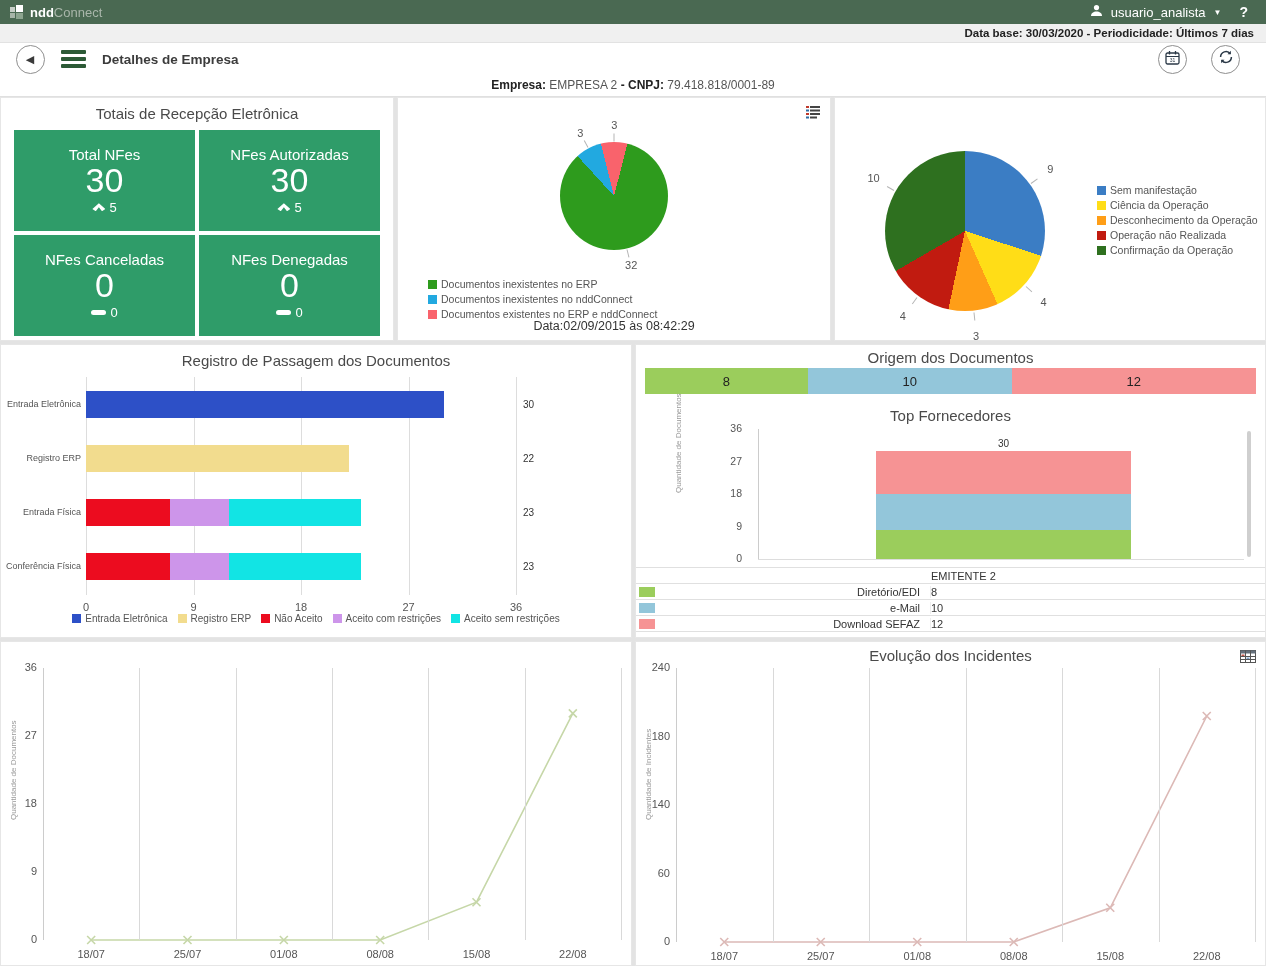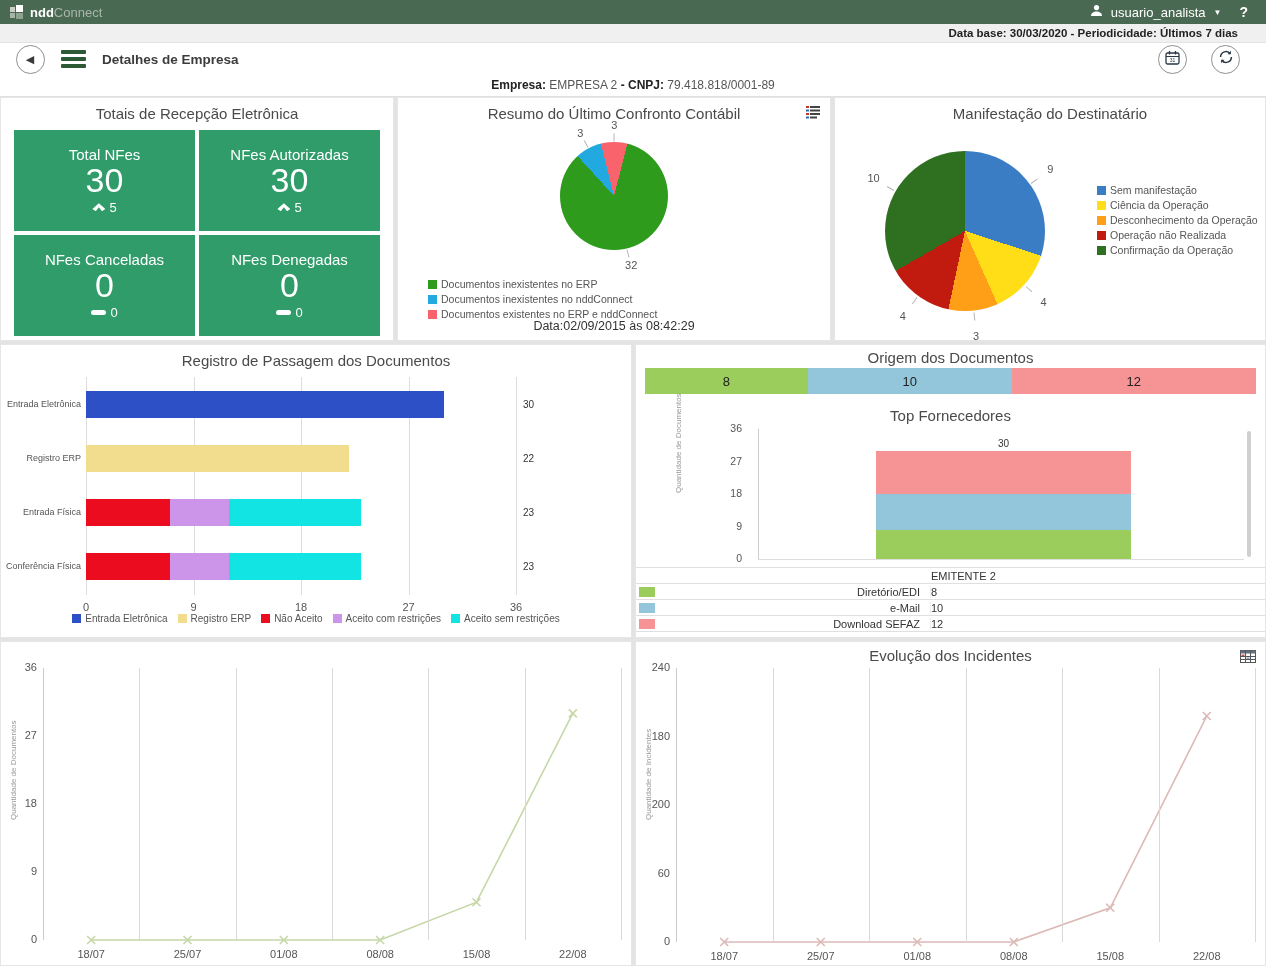--- a/index.html
+++ b/index.html
@@ -9,21 +9,21 @@
   .logo{display:flex;align-items:center;gap:6px;}
   .logo-squares{position:relative;width:14px;height:14px;}
   .logo-squares i{position:absolute;display:block;}
   .brand-bold{color:#fff;font-weight:bold;font-size:13px;}
   .brand-rest{color:#a9b6aa;font-size:13px;}
   .topbar-right{margin-left:auto;display:flex;align-items:center;gap:8px;color:#fff;}
   .username{font-size:13px;}
   .caret{font-size:8px;color:#fff;}
   .help{font-size:14px;font-weight:bold;margin-left:10px;margin-right:8px;}
   .infobar{height:19px;background:#f0f0f0;display:flex;align-items:center;justify-content:flex-end;
-    padding-right:28px;font-size:11.5px;font-weight:bold;color:#222;border-bottom:1px solid #e2e2e2;box-sizing:border-box;}
+    padding-right:12px;font-size:11.5px;font-weight:bold;color:#222;border-bottom:1px solid #e2e2e2;box-sizing:border-box;}
   .headerbar{height:32px;background:#fff;display:flex;align-items:center;padding:0 26px 0 16px;box-sizing:border-box;}
   .circle-btn{width:27px;height:27px;border:1px solid #8f8f8f;border-radius:50%;background:#fff;
     display:flex;align-items:center;justify-content:center;flex:none;cursor:pointer;}
   .back-arrow{font-size:11px;color:#3a3a3a;margin-right:1px;}
   .hamburger{margin-left:16px;display:flex;flex-direction:column;gap:3px;cursor:pointer;}
   .hamburger i{display:block;width:25px;height:4px;background:#2c5a36;border-radius:1px;}
   .page-title{margin-left:16px;font-size:13.5px;font-weight:bold;color:#3c3c3c;}
   .headerbar .right-icons{margin-left:auto;display:flex;gap:24px;}
   .company-line{height:22px;background:#fff;text-align:center;font-size:12px;color:#555;
     border-bottom:1px solid #e0e0e0;box-sizing:border-box;padding-top:3px;}
@@ -205,21 +205,20 @@
             <div class="kpi-value">0</div>
             <div class="kpi-delta">
               <span class="flatbar"></span>
               <span>0</span>
             </div>
           </div>
         </div>
     </div>
 
     <div class="panel" style="width:434px;flex:none;">
-      <div class="ptitle">Resumo do Último Confronto Contábil</div>
       <span class="corner-icon">
         <svg width="15" height="14" viewBox="0 0 15 14">
             <rect x="0" y="1" width="3" height="2" fill="#c0392b"></rect>
             <rect x="4" y="1" width="10" height="2" fill="#444"></rect>
             <rect x="0" y="4.5" width="3" height="2" fill="#2e6da4"></rect>
             <rect x="4" y="4.5" width="10" height="2" fill="#444"></rect>
             <rect x="0" y="8" width="3" height="2" fill="#c0392b"></rect>
             <rect x="4" y="8" width="10" height="2" fill="#444"></rect>
             <rect x="0" y="11.5" width="3" height="2" fill="#2e6da4"></rect>
             <rect x="4" y="11.5" width="7" height="2" fill="#444"></rect>
@@ -244,21 +243,20 @@
           </div>
           <div class="lg-item">
             <span class="sw" style="background: rgb(249, 99, 108);"></span>
             <span>Documentos existentes no ERP e nddConnect</span>
           </div>
         </div>
       <div class="pie-footer">Data:02/09/2015 às 08:42:29</div>
     </div>
 
     <div class="panel" style="flex:1;">
-      <div class="ptitle">Manifestação do Destinatário</div>
       <div class="pieHost" id="pie-manifestacao" style="left: 50px; top: 53px; height: 160px; width: 160px; background: conic-gradient(rgb(59, 125, 196) 0deg, rgb(59, 125, 196) 108deg, rgb(255, 221, 23) 108deg, rgb(255, 221, 23) 156deg, rgb(255, 158, 23) 156deg, rgb(255, 158, 23) 192deg, rgb(193, 27, 16) 192deg, rgb(193, 27, 16) 240deg, rgb(46, 112, 31) 240deg, rgb(46, 112, 31) 360deg);">
           <div class="pie-tick" style="left: 146.016px; top: 32.0367px; transform: rotate(-36deg);"></div>
           <div class="pie-callout" style="left: 165.432px; top: 17.9299px;">9</div>
           <div class="pie-tick" style="left: 140.641px; top: 134.601px; transform: rotate(42deg);"></div>
           <div class="pie-callout" style="left: 158.476px; top: 150.66px;">4</div>
           <div class="pie-tick" style="left: 88.5295px; top: 161.153px; transform: rotate(84deg);"></div>
           <div class="pie-callout" style="left: 91.0382px; top: 185.022px;">3</div>
           <div class="pie-tick" style="left: 32.0367px; top: 146.016px; transform: rotate(126deg);"></div>
           <div class="pie-callout" style="left: 17.9299px; top: 165.432px;">4</div>
           <div class="pie-tick" style="left: 9.33233px; top: 39.2px; transform: rotate(210deg);"></div>
@@ -461,21 +459,21 @@
             <line x1="0.5" y1="6.5" x2="15.5" y2="6.5" stroke="#555"></line>
             <line x1="0.5" y1="9.5" x2="15.5" y2="9.5" stroke="#555"></line>
             <rect x="1.5" y="4.5" width="3" height="1.5" fill="#c0564b"></rect>
             <rect x="6.5" y="7.5" width="3" height="1.5" fill="#7d9fc4"></rect>
           </svg>
       </span>
       <div class="ln-ylabel">Quantidade de Incidentes</div>
       <div id="chart-incidentes" style="position:absolute;inset:0;">
           <div class="ln-tick" style="top: 293px; right: 595px;">0</div>
           <div class="ln-tick" style="top: 224.5px; right: 595px;">60</div>
-          <div class="ln-tick" style="top: 156px; right: 595px;">200</div>
+          <div class="ln-tick" style="top: 156px; right: 595px;">140</div>
           <div class="ln-tick" style="top: 87.5px; right: 595px;">180</div>
           <div class="ln-tick" style="top: 19px; right: 595px;">240</div>
           <div class="ln-plot" style="left: 40px; top: 26px; width: 579px; height: 274px;"><div class="vline" style="left: 96.5px;"></div><div class="vline" style="left: 193px;"></div><div class="vline" style="left: 289.5px;"></div><div class="vline" style="left: 386px;"></div><div class="vline" style="left: 482.5px;"></div><div class="vline" style="left: 579px;"></div><div class="yaxisline"></div><svg width="579" height="274" style="overflow: visible;">
               <polyline points="48.3,274.0 144.8,274.0 241.3,274.0 337.8,274.0 434.3,239.8 530.8,48.0" fill="none" stroke="#dcb9b6" stroke-width="1.6"></polyline>
               <path d="M44.25,270L52.25,278M44.25,278L52.25,270" stroke="#dcb9b6" stroke-width="1.6" fill="none"></path>
               <path d="M140.75,270L148.75,278M140.75,278L148.75,270" stroke="#dcb9b6" stroke-width="1.6" fill="none"></path>
               <path d="M237.25,270L245.25,278M237.25,278L245.25,270" stroke="#dcb9b6" stroke-width="1.6" fill="none"></path>
               <path d="M333.75,270L341.75,278M333.75,278L341.75,270" stroke="#dcb9b6" stroke-width="1.6" fill="none"></path>
               <path d="M430.25,235.75L438.25,243.75M430.25,243.75L438.25,235.75" stroke="#dcb9b6" stroke-width="1.6" fill="none"></path>
               <path d="M526.75,43.95000000000002L534.75,51.95000000000002M526.75,51.95000000000002L534.75,43.95000000000002" stroke="#dcb9b6" stroke-width="1.6" fill="none"></path>

